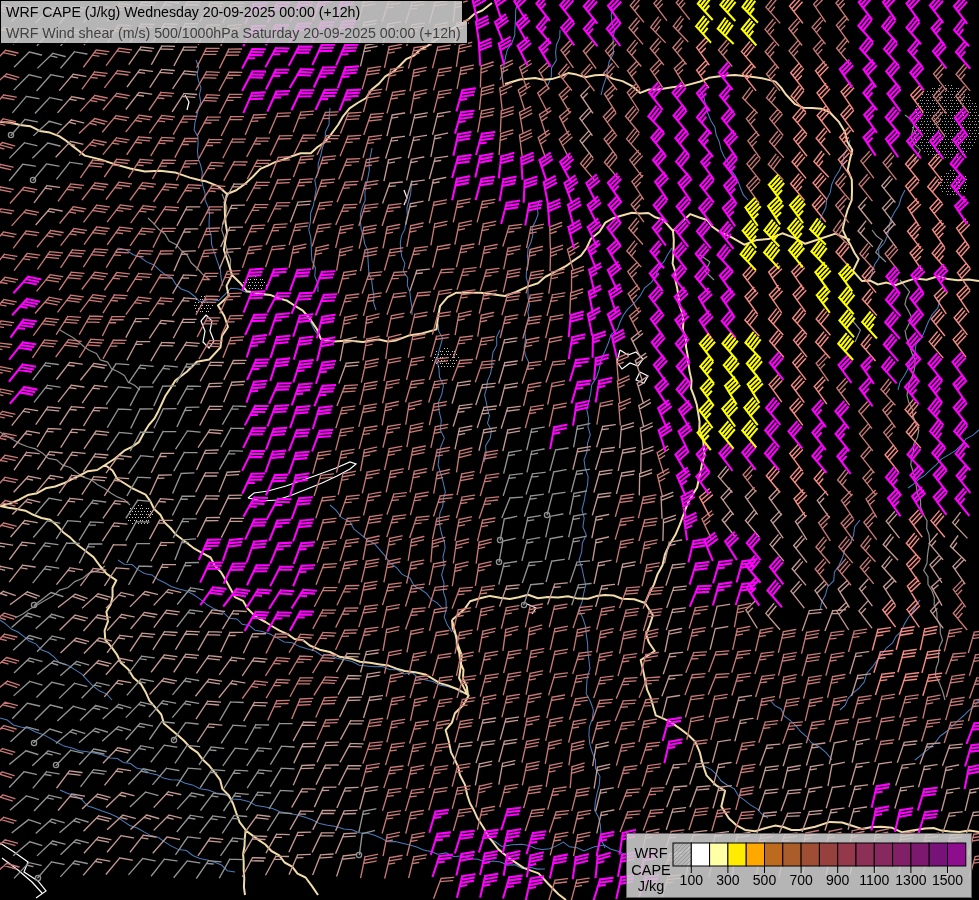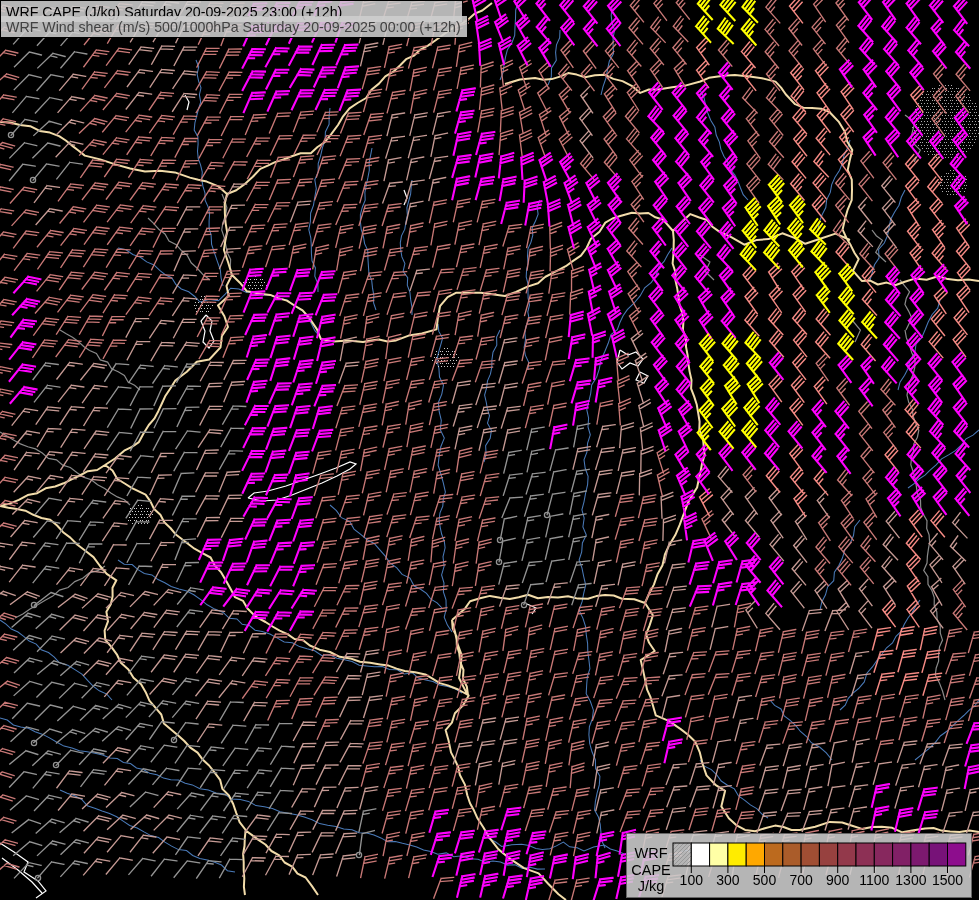--- a/index.html
+++ b/index.html
@@ -1,19 +1,19 @@
 <!DOCTYPE html>
 <html><head>
 <meta charset="utf-8">
 <style>
 html,body{margin:0;padding:0;background:#000;width:979px;height:900px;overflow:hidden}
 #map{position:relative;width:979px;height:900px;font-family:"Liberation Sans",sans-serif}
 .titlebox{position:absolute;left:0;background:rgba(206,206,206,0.88);border:1px solid #000;box-sizing:border-box;white-space:nowrap;font-size:14.2px;line-height:22px;padding-left:5px}
 #t1{top:0;width:463px;height:22px;color:#000;border-bottom:none}
-#t2{top:16px;width:468px;height:22px;color:#414141;border-top:none}
+#t2{top:22px;width:468px;height:22px;color:#414141;border-top:none}
 #legend{position:absolute;left:626px;top:833px;width:346px;height:65px;background:rgba(206,206,206,0.88);box-sizing:border-box;border:1px solid #666}
 </style>
 </head>
 <body>
 <div id="map">
 <svg width="979" height="900" viewBox="0 0 979 900" style="position:absolute;top:0;left:0;background:#000">
       <rect x="0" y="0" width="979" height="900" fill="#000"></rect>
       <path d="M118.0 248.0L126.0 249.8L132.8 254.5L140.4 257.3L146.7 261.9L154.0 264.9L159.7 270.3L165.3 274.7L171.9 278.0L175.8 284.3L181.3 289.0L188.7 291.8L194.7 296.5L200.0 302.0L208.8 299.6L218.6 300.6L225.2 294.2L230.7 288.2L239.0 288.9L246.6 292.4L254.6 292.7L262.0 295.0L270.3 295.0L278.0 298.1L287.1 300.1L294.1 305.9L302.3 310.7L308.2 317.9L311.7 324.2L314.9 330.7L321.0 338.0M438.0 324.0L438.8 331.4L442.6 338.1L440.6 345.4L438.5 352.6L436.9 360.0L438.9 368.3L439.5 377.0L443.5 385.1L441.8 394.1L438.3 402.7L439.2 411.7L441.3 420.4L440.3 429.7L444.3 438.1L440.8 446.7L439.2 455.7L438.1 465.2L440.9 474.0L443.3 482.9L445.4 492.1L443.3 498.9L442.8 506.1L440.0 512.8L439.1 520.2L440.2 527.3L441.7 534.3L444.3 541.1L445.1 547.8L443.0 556.8L444.1 566.3L441.6 574.9L444.0 583.1L443.4 592.0L446.0 599.8L446.2 609.3L444.2 617.2L447.4 625.1L452.0 632.0M488.0 838.0L495.7 842.0L501.6 846.5L511.8 844.8L521.6 844.2L529.0 845.6L535.9 848.6L542.4 849.4L549.8 848.8L556.4 845.9L563.4 842.1L569.6 846.8L577.2 847.7L584.0 850.9L593.6 847.1L604.3 845.1L610.4 849.0L617.2 851.1L624.2 853.9L631.2 852.9L638.3 851.9L645.1 848.6L652.1 851.0L658.9 853.9L665.7 854.8L676.2 854.4L686.2 850.2L694.2 853.0L701.8 855.2L711.2 854.9L720.0 852.0M672.0 248.0L667.8 254.5L664.1 261.4L658.7 267.0L656.1 275.5L651.4 282.4L644.7 287.8L640.1 295.9L634.2 303.0L627.3 309.6L623.1 315.7L619.9 322.5L617.3 329.6L611.0 334.6L608.2 343.3L604.7 351.7L600.9 360.0L599.3 368.8L596.6 377.2L591.7 384.9L590.7 393.5L588.7 401.8L586.8 409.8L588.6 418.1L588.0 426.9L590.3 434.8L587.6 443.1L586.9 452.1L584.0 459.8L585.2 468.3L588.1 476.4L587.6 484.6L585.6 493.1L584.0 501.8L581.9 509.8L584.2 518.0L582.9 527.0L586.3 535.1L582.4 543.0L581.7 551.8L579.1 560.0L582.0 568.1L583.7 576.5L585.7 585.1L583.7 593.4L582.1 601.7L579.0 610.2L582.9 618.1L585.5 626.3L586.3 634.9L587.6 643.3L587.8 651.8L588.9 659.8L589.9 668.6L587.3 676.8L586.7 684.5L586.2 693.7L590.4 701.5L593.4 710.2L592.4 718.6L589.4 726.7L588.9 734.7L589.7 743.5L592.0 751.8L595.4 759.9L595.6 768.5L599.9 776.3L599.3 784.9L597.1 793.1L595.4 801.4L594.6 810.1L598.4 816.9L600.2 824.3L600.9 832.0L601.6 840.3L605.0 848.0M0.0 718.0L7.3 720.1L13.4 725.0L20.7 727.1L28.4 728.2L35.1 731.7L42.8 734.4L49.9 738.1L56.9 742.3L64.0 746.1L72.0 748.1L79.4 750.8L87.3 751.7L95.0 753.3L102.6 755.1L110.0 757.9L117.3 758.6L123.4 762.5L130.5 763.6L136.5 767.9L143.4 769.5L149.6 773.2L156.9 774.7L163.5 778.1L170.8 779.7L178.5 780.0L185.2 783.2L192.3 784.9L199.9 788.7L208.3 789.9L216.1 792.9L224.5 794.0L231.7 798.9L240.3 799.5L248.4 801.4L255.9 805.6L264.3 806.7L272.4 808.6L280.1 811.8L288.2 813.3L296.3 814.7L304.3 816.9L312.1 819.7L319.6 823.6L327.7 825.2L335.9 826.5L343.7 829.1L352.1 829.7L359.0 832.8L366.7 833.1L374.0 834.9L380.9 837.9L387.6 841.7L395.3 841.5L402.5 843.3L409.7 844.9L416.7 847.0L423.6 850.0L430.8 851.5L437.8 854.3L446.3 852.9L453.8 856.7L462.3 855.8L470.0 858.7L478.1 859.3L485.2 862.2L493.0 861.0L500.5 861.9L507.6 865.1L515.1 864.9L522.3 868.5L530.0 867.3L537.4 869.1L545.0 869.0M118.0 560.0L124.2 564.3L132.1 564.6L138.0 569.6L144.3 573.5L151.9 574.9L158.0 579.6L164.8 582.8L171.2 586.4L178.9 588.9L186.8 591.1L193.8 594.7L200.4 599.3L207.2 604.8L214.7 609.1L222.8 612.2L229.4 618.3L236.9 618.9L242.2 624.3L249.4 625.6L255.1 630.2L262.2 631.4L269.9 634.1L277.0 637.9L284.2 641.9L292.4 642.8L299.5 646.6L307.1 648.8L314.7 650.8L321.6 655.5L329.9 654.7L336.9 658.2L344.6 659.7L352.1 661.5L359.2 665.2L366.8 666.0L374.5 666.7L382.3 666.6L389.5 669.5L397.3 669.7L404.2 673.9L412.4 672.8L418.4 678.1L425.7 679.9L433.0 681.6L439.6 684.9L447.5 686.5L455.1 688.8L462.0 693.0M196.0 60.0L198.7 66.8L197.1 74.1L198.6 81.1L201.0 87.9L199.4 94.7L200.7 102.2L198.5 109.0L196.7 115.9L194.9 122.8L194.2 130.1L197.9 136.7L198.1 143.9L197.5 151.2L198.2 158.3L200.6 165.1L202.3 172.0L201.7 179.2L202.9 186.2L205.0 193.0L205.1 200.1L208.1 206.8L209.6 213.8L209.1 221.0L209.1 228.1L211.1 235.0L211.6 244.3L214.5 253.1L217.5 261.9L220.3 269.7L221.1 278.0L223.0 286.0M330.0 108.0L329.1 116.1L329.1 124.3L325.4 131.9L325.1 140.0L322.4 147.8L320.6 155.8L318.2 163.7L318.2 172.0L314.8 179.9L316.3 188.7L314.8 197.0L313.5 205.1L310.6 213.2L310.4 221.5L308.8 229.6L310.8 237.9L311.3 245.5L311.4 253.2L312.0 260.8L315.4 267.9L314.8 276.1L317.9 283.9L318.0 292.0M372.0 148.0L370.6 155.4L369.1 162.7L369.3 170.3L367.9 177.7L366.3 185.0L364.9 192.4L365.2 200.1L362.3 207.2L360.4 214.5L360.4 221.9L361.2 229.3L363.4 236.4L364.6 243.6L367.8 250.5L367.9 258.0L368.4 265.6L368.9 273.1L371.7 280.4L372.5 287.9L373.8 295.2L373.6 302.9L376.0 310.0M412.0 180.0L411.2 187.1L410.6 194.2L408.7 201.0L406.9 207.9L407.4 215.2L405.9 222.2L404.8 229.2L401.5 235.8L400.3 242.8L400.7 249.8L401.9 256.9L404.9 263.6L403.1 271.4L407.7 277.7L407.3 285.1L409.9 292.4L410.7 299.9L412.0 307.4L412.0 315.0M518.0 2.0L515.7 10.1L515.5 18.5L515.0 26.9L514.7 35.5L511.9 42.7L507.4 49.6L505.5 57.1L504.1 64.7L503.0 72.7L500.0 80.0M612.0 8.0L611.2 15.5L612.1 22.8L614.6 30.1L613.1 37.6L613.1 44.8L613.5 53.6L609.3 61.3L607.5 69.6L606.0 78.0L603.1 86.4L601.0 95.0M560.0 30.0L559.7 37.7L556.5 44.8L555.6 52.4L556.3 60.4L551.5 68.0L551.3 76.9L548.0 85.0M700.0 90.0L703.9 97.2L705.6 105.2L707.8 113.0L710.7 120.3L714.9 127.3L716.2 135.0L719.4 142.1L720.9 149.4L723.9 156.2L727.9 162.3L730.3 169.3L734.9 175.0L738.0 181.4L740.5 188.0L743.2 194.6L748.0 200.0M850.0 140.0L847.7 147.8L844.1 155.0L842.5 163.1L839.4 170.5L835.0 177.3L831.7 184.6L830.3 192.4L826.7 199.6L825.8 207.6L822.1 214.7L819.3 222.1L818.0 230.0M905.0 190.0L901.3 197.3L899.0 205.2L894.5 212.2L890.6 219.5L889.1 227.5L887.5 235.6L884.3 243.0L878.6 249.5L879.0 258.0L874.5 264.8L872.3 272.4L870.0 280.0M940.0 300.0L937.7 308.2L932.0 314.7L928.1 322.2L925.0 330.0L921.7 337.7L916.0 344.2L914.8 353.0L909.8 359.9L908.3 368.0L904.6 375.2L900.0 382.1L898.0 390.0M979.0 430.0L973.0 435.1L966.0 438.8L961.2 445.2L955.4 450.6L948.6 454.9L941.6 458.9L936.1 464.8L930.1 470.1L925.0 475.2L919.0 479.0L913.8 483.9L908.0 488.0M860.0 520.0L854.7 526.7L853.5 535.5L850.2 543.2L844.8 549.9L842.5 557.8L839.0 565.2L834.4 572.1L833.7 580.7L827.6 586.9L825.5 594.8L821.8 602.0L820.0 610.0M920.0 600.0L915.8 605.9L912.4 612.3L908.0 618.0L904.3 624.2L901.4 631.0L896.0 636.3L892.5 643.0L886.6 647.8L882.2 653.8L877.5 659.6L872.6 666.7L866.9 673.2L864.3 681.9L858.6 688.5L853.0 693.1L848.3 698.4L845.2 705.1L840.0 710.0M979.0 700.0L974.7 706.0L968.9 710.4L963.8 715.5L958.3 720.3L952.6 725.9L946.8 731.3L940.3 736.0L935.4 742.4L928.9 748.6L922.0 754.4L915.0 760.0M330.0 505.0L336.4 510.6L341.4 517.7L349.6 521.3L354.0 529.1L360.4 534.2L366.8 539.5L374.2 543.5L379.6 549.7L385.1 555.9L390.0 562.8L396.8 567.8L402.1 574.4L410.0 578.1L414.1 586.0L420.6 589.3L426.5 593.4L430.9 599.2L437.1 602.8L442.0 608.0M500.0 330.0L496.6 337.1L496.8 345.2L493.0 352.2L491.9 360.0L491.8 367.2L490.4 374.2L487.5 380.9L486.6 388.0L484.6 395.1L486.2 402.0L487.4 408.9L489.5 415.8L487.5 423.2L491.4 430.3L490.2 438.3L485.6 445.7L486.1 454.1L484.0 462.0M540.0 200.0L537.1 206.7L538.1 214.3L535.5 221.1L532.2 227.7L532.8 235.2L531.0 242.1L528.0 248.8L527.5 255.9L528.0 263.3L526.6 269.8L526.2 277.0L528.0 283.9L528.0 291.0L528.1 298.1L529.5 304.9L527.8 311.8L529.2 319.3L526.1 325.9L524.9 332.9L525.5 339.8L524.1 347.6L525.3 355.1L528.7 362.3L528.0 370.0M0.0 620.0L6.0 624.1L11.3 629.1L18.0 632.0L23.7 636.4L29.2 641.1L36.2 644.1L41.2 649.8L48.5 652.5L54.3 657.1L59.5 662.8L67.8 665.3L74.9 669.6L81.9 674.1L87.6 680.4L93.1 686.1L99.3 690.8L106.8 694.1L112.0 700.0M60.0 790.0L67.2 793.3L74.7 795.8L81.7 799.5L87.3 805.7L94.8 808.3L102.1 811.1L109.6 813.6L116.7 816.7L123.2 821.1L129.7 825.5L137.2 828.0L144.0 831.9L150.8 835.6L158.6 837.5L164.9 842.1L171.6 846.1L178.5 849.6L186.5 850.6L192.7 855.5L199.8 858.4L207.3 860.0L214.6 862.2L221.5 865.0L227.4 870.7L235.0 872.0M700.0 760.0L704.4 766.2L711.4 769.6L716.7 774.8L721.2 781.0L727.5 785.2L734.4 788.9L738.5 795.9L744.8 800.3L750.4 804.9L756.8 808.6L761.9 814.0L768.0 818.0M770.0 700.0L774.6 705.4L781.0 709.0L784.2 715.8L789.8 720.2L795.6 725.4L800.5 731.5L806.5 736.5L811.3 742.7L819.6 747.0L826.3 752.9L832.0 760.0" fill="none" stroke="#4a7ab8" stroke-width="1.05"></path>
       <path d="M15.0 618.0L22.8 614.0L30.0 609.0L37.7 604.8L45.2 600.3L52.8 596.1L59.5 590.1L68.1 587.5L74.8 581.6L82.7 578.3L89.4 572.9L97.9 570.7L105.0 566.0M905.0 115.0L910.8 119.2L914.3 124.7L911.0 137.2L914.5 144.4L920.3 150.2L914.0 162.0M872.0 230.0L876.3 235.7L882.5 240.3L875.7 252.3L880.8 257.2L886.0 262.0M900.0 280.0L904.9 286.1L909.6 291.8L906.3 298.2L904.9 304.5L908.6 311.1L911.8 317.9L906.0 330.0M700.0 255.0L709.9 262.0L705.4 271.5L714.0 280.0M852.0 320.0L860.4 330.2L855.0 342.0M0.0 432.0L6.9 435.9L13.5 440.1L20.4 443.9L27.8 446.8L35.5 448.9L42.3 453.0L48.4 458.4L56.5 459.8L62.7 465.1L70.3 467.5L76.8 472.4L83.4 477.1L91.2 479.7L97.6 484.7L104.7 488.4L110.8 492.9L117.3 496.9L124.4 499.8L130.0 505.0M60.0 330.0L66.2 333.7L72.5 337.2L78.3 341.5L83.7 346.5L89.6 350.5L96.4 353.4L100.3 359.9L107.6 362.1L111.6 368.7L118.2 371.8L124.4 375.5L128.1 382.0L134.6 385.3L140.0 390.0M905.0 330.0L906.4 337.9L909.5 345.2L911.8 352.7L915.1 360.0L914.8 367.2L913.2 374.2L910.2 380.9L908.2 387.8L907.0 395.3L908.7 402.4L912.3 408.9L913.1 416.3L915.7 423.1L918.8 430.2L917.4 437.2L913.8 443.8L913.5 451.1L911.5 458.0L910.8 464.8L913.2 471.7L915.1 478.7L916.3 485.9L917.3 493.2L920.5 499.9L920.7 507.4L923.3 514.2L927.0 520.7L926.7 528.4L929.1 534.9L929.6 542.1L928.4 549.1L927.4 556.1L927.0 563.1L923.7 570.4L927.9 576.7L928.0 584.3L932.0 590.7L934.3 597.6L934.2 605.2L936.8 611.9L937.1 619.1L940.2 625.8L940.3 633.1L942.5 640.1L939.5 646.8L938.7 653.9L938.6 661.2L936.2 668.0L935.3 674.9L939.4 682.9L942.6 691.3L945.0 700.0M232.0 275.0L230.3 267.4L230.6 259.4L227.1 252.2L225.7 244.7L224.2 237.3L221.7 230.0L222.9 222.6L225.5 215.5L226.9 207.8L224.8 200.8L222.0 194.0M148.0 218.0L153.6 223.4L158.8 229.2L165.0 234.0L169.0 241.0L176.3 244.7L181.4 250.6L187.4 255.6L191.2 262.8L197.5 268.5L203.2 274.8L210.0 280.0" fill="none" stroke="#8a8a8a" stroke-width="1.2"></path>
       <path d="M0.0 122.0L10.2 122.5L20.0 125.0L30.2 126.2L39.7 130.9L49.9 132.6L59.1 136.1L65.8 140.5L72.0 145.6L78.4 150.5L84.8 155.6L100.2 159.4L115.2 164.4L130.1 168.5L145.0 171.4L160.0 170.8L174.9 172.4L189.9 177.6L198.3 179.7L206.7 181.6L218.5 186.4L227.0 194.0M227.0 194.0L236.3 190.2L244.3 184.4L252.8 176.8L260.3 168.9L267.8 165.6L275.0 162.1L283.5 159.5L291.8 156.2L300.6 153.2L310.8 153.2L317.5 147.0L325.0 142.0L331.6 133.6L338.0 125.0L343.1 116.3L349.5 108.3L357.5 103.0L366.1 98.0L371.4 89.7L379.0 83.6L385.3 76.4L393.4 71.7L400.2 65.2L406.1 59.2L413.9 55.7L419.9 49.9L427.9 45.6L435.3 40.5L443.3 34.6L451.3 29.0L460.4 24.5L468.7 19.1L474.8 13.6L482.3 10.5L492.0 3.0M227.0 194.0L224.7 203.9L224.9 213.8L225.6 223.1L227.1 231.8L225.3 240.9L223.9 250.0L228.0 262.0L232.0 275.0M232.0 275.0L226.5 285.9L228.8 295.7L218.0 305.5L224.4 316.3L228.0 327.0L221.9 336.0L220.5 347.4L209.3 359.5L196.8 361.8L186.8 371.8L175.3 380.5L170.5 388.2L165.5 395.7L161.9 403.5L158.3 411.2L154.3 418.7L148.8 425.0L143.7 433.3L138.9 442.1L131.9 446.9L124.2 450.7L115.0 458.5L105.0 465.0M105.0 465.0L97.2 470.0L87.8 471.2L79.8 475.5L71.6 479.3L63.6 483.3L55.2 486.5L45.6 488.3L37.2 493.2L27.7 495.1L18.8 499.8L9.6 503.6L0.0 506.0M0.0 506.0L8.4 507.8L16.9 509.0L25.4 510.7L33.3 514.8L41.5 518.0L50.2 519.8L57.1 525.5L63.1 532.2L70.3 537.6L77.1 544.5L84.7 550.2L93.5 557.1L100.0 566.0L106.7 573.8L116.4 580.3L112.5 587.8L112.6 596.2L110.8 604.2L106.4 611.8L108.0 621.4L104.6 630.5L105.3 639.8L111.4 646.8L116.8 654.3L120.9 662.8L128.4 669.4L133.5 677.7L141.1 684.3L145.7 692.2L149.4 700.7L155.4 707.7L161.3 714.5L163.9 723.4L170.7 729.2L177.6 734.9L184.3 741.0L190.3 747.7L197.6 752.6L202.9 759.8L209.1 765.5L214.7 772.7L220.1 779.8L222.4 788.9L228.9 795.5L233.2 804.0L236.3 813.1L239.6 822.1L245.7 830.0L244.8 838.0L244.5 846.0L243.1 854.0L243.7 862.0L243.7 870.2L244.3 878.5L243.9 886.8L245.0 895.0M105.0 465.0L112.5 470.5L117.3 479.0L124.7 483.5L132.0 488.1L145.6 494.6L150.4 501.4L154.1 509.0L160.4 514.7L164.3 522.2L170.4 528.0L175.5 534.2L185.0 541.5L194.5 548.7L202.4 553.2L210.6 557.5L215.0 565.9L221.2 572.4L226.2 580.9L230.8 589.2L234.9 597.1L243.1 600.9L247.5 608.5L255.6 616.6L265.5 622.0L272.5 626.5L279.6 630.7L287.5 634.1L294.5 639.0L303.1 640.2L309.8 645.5L319.6 649.7L330.0 652.0L339.7 656.8L350.3 658.4L360.0 661.7L370.1 662.8L380.1 664.4L388.5 665.6L396.6 668.6L404.7 671.0L415.1 672.3L425.3 674.4L432.5 678.7L439.7 683.1L447.8 685.4L458.2 689.5L468.0 695.0M232.0 275.0L239.9 282.7L246.9 291.3L262.2 293.9L270.3 294.9L278.0 298.1L286.9 300.6L294.5 305.5L302.6 310.4L308.9 317.4L317.0 329.4L320.8 338.9L334.0 341.6L347.9 340.5L363.0 342.1L371.0 340.6L379.0 339.6L387.5 341.5L396.1 340.4L408.7 335.6L421.8 333.5L436.5 329.4L438.0 317.0L440.0 306.2L447.6 297.2L455.9 292.8L468.0 292.7L481.0 292.8L493.9 294.4L505.0 296.0L516.0 292.0L527.5 286.6L538.0 283.2L545.0 277.0M545.0 277.0L555.4 271.6L565.8 266.2L573.1 260.9L580.9 255.7L586.6 248.0L590.7 239.1L599.5 231.7L605.3 222.6L612.5 218.5L620.2 216.0L631.9 212.7L639.9 213.6L648.4 213.0L655.4 217.3L663.3 219.8L673.0 231.0M673.0 231.0L681.3 222.4L690.3 214.1L698.6 217.3L707.0 220.0L712.1 226.5L718.9 231.4L731.2 237.2L744.3 244.7L756.9 239.9L768.6 239.1L782.3 233.3L794.4 237.9L805.3 243.8L820.2 238.8L835.5 233.6L850.0 240.0M845.0 132.0L847.2 141.5L852.3 150.1L849.8 160.0L847.7 170.1L851.8 179.7L852.0 189.8L851.7 200.1L847.7 209.6L844.8 219.8L842.6 229.6L846.4 237.9L850.9 245.6L854.7 253.2L858.7 259.1L853.0 270.8L861.8 280.9L870.2 280.6L877.8 284.5L886.7 282.6L895.1 285.3L904.8 281.7L914.8 278.6L926.7 279.7L938.1 276.3L947.9 279.1L958.0 280.3L968.5 279.6L979.0 281.0M505.0 84.0L519.9 79.5L535.0 77.9L543.4 79.8L551.7 79.1L559.9 76.6L568.2 73.1L576.7 74.6L585.0 77.3L594.9 75.3L605.1 74.8L613.3 78.9L622.5 81.1L631.7 85.8L640.2 92.9L648.9 89.5L658.2 89.6L672.1 87.2L685.2 85.6L700.3 81.5L708.9 77.8L717.9 76.4L726.5 75.4L734.9 74.9L749.6 76.5L761.9 78.2L775.5 81.6L781.1 87.6L785.7 94.3L795.1 104.2L803.3 107.7L812.0 107.9L821.3 108.7L829.7 112.2L838.6 121.6L845.0 132.0M645.0 603.0L649.2 593.5L653.9 584.6L657.4 574.6L662.5 565.2L664.9 554.5L669.4 544.7L675.3 535.1L679.7 524.9L682.6 517.0L685.6 509.2L688.6 501.4L692.7 494.4L697.1 487.5L698.7 479.7L700.6 471.4L702.1 463.1L704.6 455.1L703.7 446.6L703.0 438.1L699.3 430.1L699.6 421.5L698.2 413.2L696.8 404.8L694.2 396.6L691.1 388.6L691.5 379.9L689.6 371.6L688.3 363.4L687.6 355.1L686.0 346.8L686.0 338.2L682.9 330.2L683.4 321.6L682.3 313.2L679.5 305.1L678.5 296.7L677.2 288.4L675.4 280.1L675.3 271.6L672.6 263.5L673.4 255.1L673.8 240.0L673.0 231.0M452.0 620.0L458.7 614.3L465.1 608.4L470.1 601.2L480.0 598.3L490.0 595.9L500.0 597.8L509.7 598.9L518.8 597.2L528.1 594.7L537.9 598.3L547.9 597.0L558.0 597.4L568.0 596.3L577.8 598.6L588.0 598.8L596.3 596.1L605.0 595.1L613.7 595.5L622.0 598.8L634.3 599.3L645.0 603.0M452.0 620.0L455.1 632.2L457.5 643.9L461.7 655.0L460.7 666.5L459.1 678.0L463.2 686.4L467.0 693.8L468.7 695.4L463.1 705.2L454.9 713.3L451.9 722.6L445.6 730.1L448.7 741.1L451.0 752.4L454.8 759.6L458.2 767.0L459.9 775.0L464.9 784.6L467.3 795.3L470.0 803.3L474.0 810.6L477.5 818.3L483.6 827.7L489.0 837.2L498.5 849.4L510.5 859.1L517.3 863.6L524.0 868.1L538.6 873.4L548.2 883.8L558.5 894.3L566.0 900.0M645.0 603.0L652.9 615.3L649.6 625.4L646.0 634.4L649.1 642.8L654.7 651.0L647.9 655.5L640.7 660.1L643.0 669.9L645.1 679.9L647.1 689.6L650.4 696.9L652.7 704.7L655.8 715.4L668.7 720.9L680.7 729.1L688.3 735.0L695.3 741.8L699.7 752.1L702.7 764.2L706.5 775.4L715.4 784.8L725.1 790.8L721.3 806.4L728.8 818.2L736.2 825.1L745.1 829.9L755.1 831.3L764.9 828.2L775.1 825.6L783.5 827.0L791.5 830.0L799.7 830.0L815.2 826.7L829.8 821.9L842.2 822.5L852.1 825.8L862.0 828.9L871.9 826.9L881.8 826.7L892.2 827.8L902.2 832.3L913.6 830.3L925.0 828.4L933.5 828.0L941.6 830.6L950.0 831.6L959.6 831.9L969.4 830.4L979.0 832.0M468.0 695.0L466.8 686.5L462.9 678.7L463.5 669.8L460.2 661.8L459.3 653.3L456.8 645.1L456.6 636.4L452.7 628.6L452.0 620.0M245.0 830.0L251.7 834.9L258.4 839.9L265.4 844.5L271.4 851.0L279.2 855.3L284.6 862.5L292.2 866.6L297.5 873.7L305.6 877.5L312.0 886.1L318.0 895.0" fill="none" stroke="#f2dcaa" stroke-width="2" stroke-linejoin="round"></path>
@@ -720,21 +720,21 @@
         <circle cx="499" cy="562" r="2.6"></circle>
         <circle cx="34" cy="605" r="2.6"></circle>
         <circle cx="524" cy="605" r="2.6"></circle>
         <circle cx="34" cy="743" r="2.6"></circle>
         <circle cx="174" cy="740" r="2.6"></circle>
         <circle cx="56" cy="765" r="2.6"></circle>
         <circle cx="359" cy="855" r="2.6"></circle>
         <circle cx="38" cy="878" r="2.6"></circle>
       </g>
     </svg>
-<div class="titlebox" id="t1">WRF CAPE (J/kg) Saturday 20-09-2025 23:00 (+12h)</div>
+<div class="titlebox" id="t1">WRF CAPE (J/kg) Wednesday 20-09-2025 00:00 (+12h)</div>
 <div class="titlebox" id="t2">WRF Wind shear (m/s) 500/1000hPa Saturday 20-09-2025 00:00 (+12h)</div>
 <div id="legend"></div>
 <svg width="346" height="65" viewBox="0 0 346 65" style="position:absolute;left:626px;top:833px">
 <g transform="translate(-626,-833)">
 <clipPath id="c1">
           <rect x="673" y="843" width="18.3" height="23"></rect>
         </clipPath>
         <path d="M645 866l23 -23M649 866l23 -23M653 866l23 -23M657 866l23 -23M661 866l23 -23M665 866l23 -23M669 866l23 -23M673 866l23 -23M677 866l23 -23M681 866l23 -23M685 866l23 -23M689 866l23 -23M693 866l23 -23M697 866l23 -23M701 866l23 -23M705 866l23 -23" stroke="#999" stroke-width="1" clip-path="url(#c1)" fill="none"></path>
         <rect x="673.0" y="843" width="18.3" height="23" fill="rgba(0,0,0,0)" stroke="#000" stroke-width="1"></rect>
         <rect x="691.3" y="843" width="18.3" height="23" fill="#ffffff" stroke="#000" stroke-width="1"></rect>

